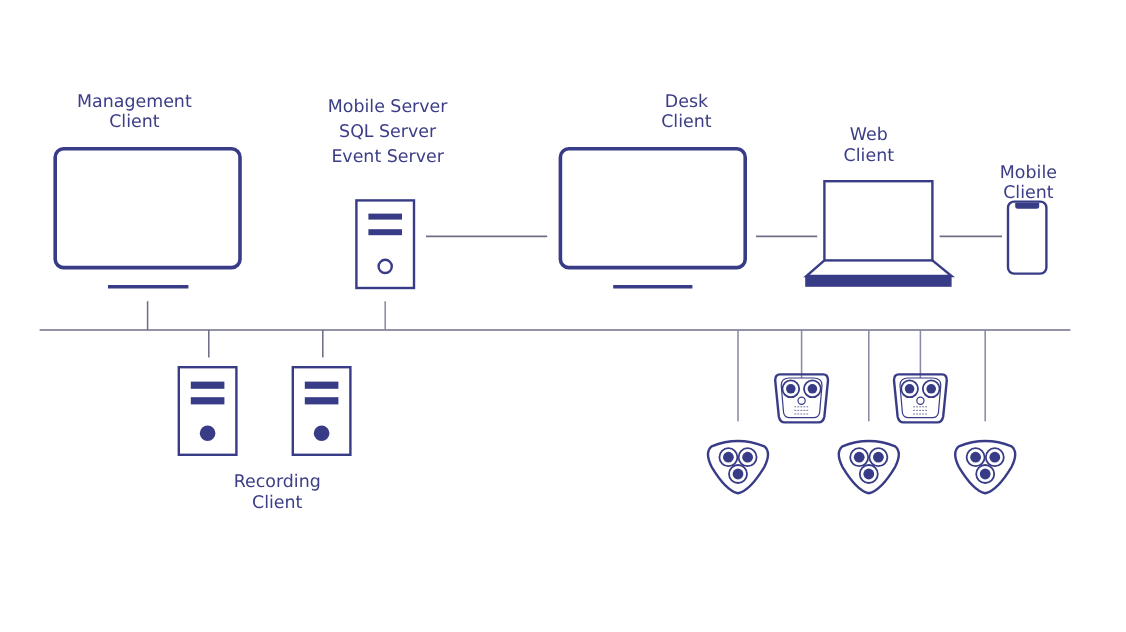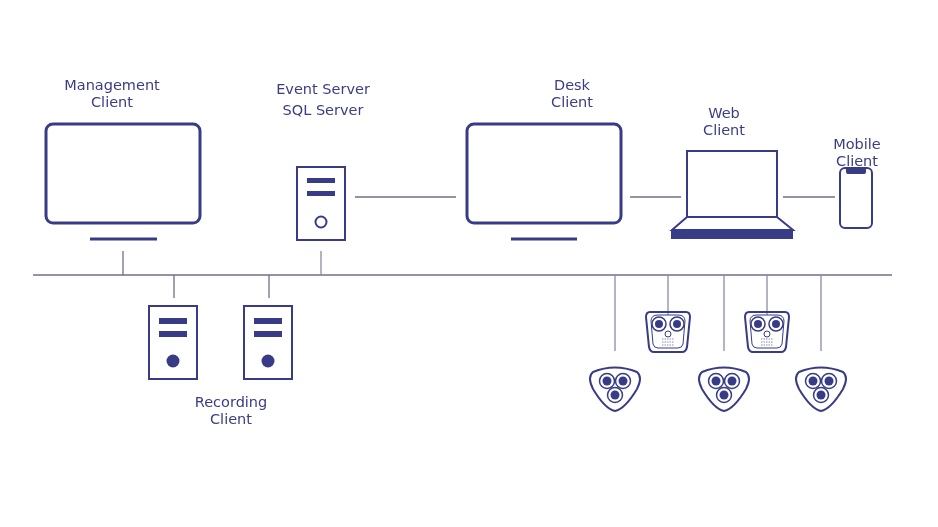--- a/index.html
+++ b/index.html
@@ -123,22 +123,23 @@
         <circle cx="0" cy="8" r="4.5" fill="#383c86"></circle>
       </g>
     </g>
 </svg>
 
 <div class="label" style="left:112px; top:77px;">
   <div>Management</div>
   <div>Client</div>
 </div>
 <div class="label" style="left:323px; top:79px; line-height:21px;">
+  <div>Mobile Server</div>
+  <div>SQL Server</div>
   <div>Event Server</div>
-  <div>SQL Server</div>
 </div>
 <div class="label" style="left:572px; top:77px;">
   <div>Desk</div>
   <div>Client</div>
 </div>
 <div class="label" style="left:724px; top:105px;">
   <div>Web</div>
   <div>Client</div>
 </div>
 <div class="label" style="left:857px; top:136px;">

